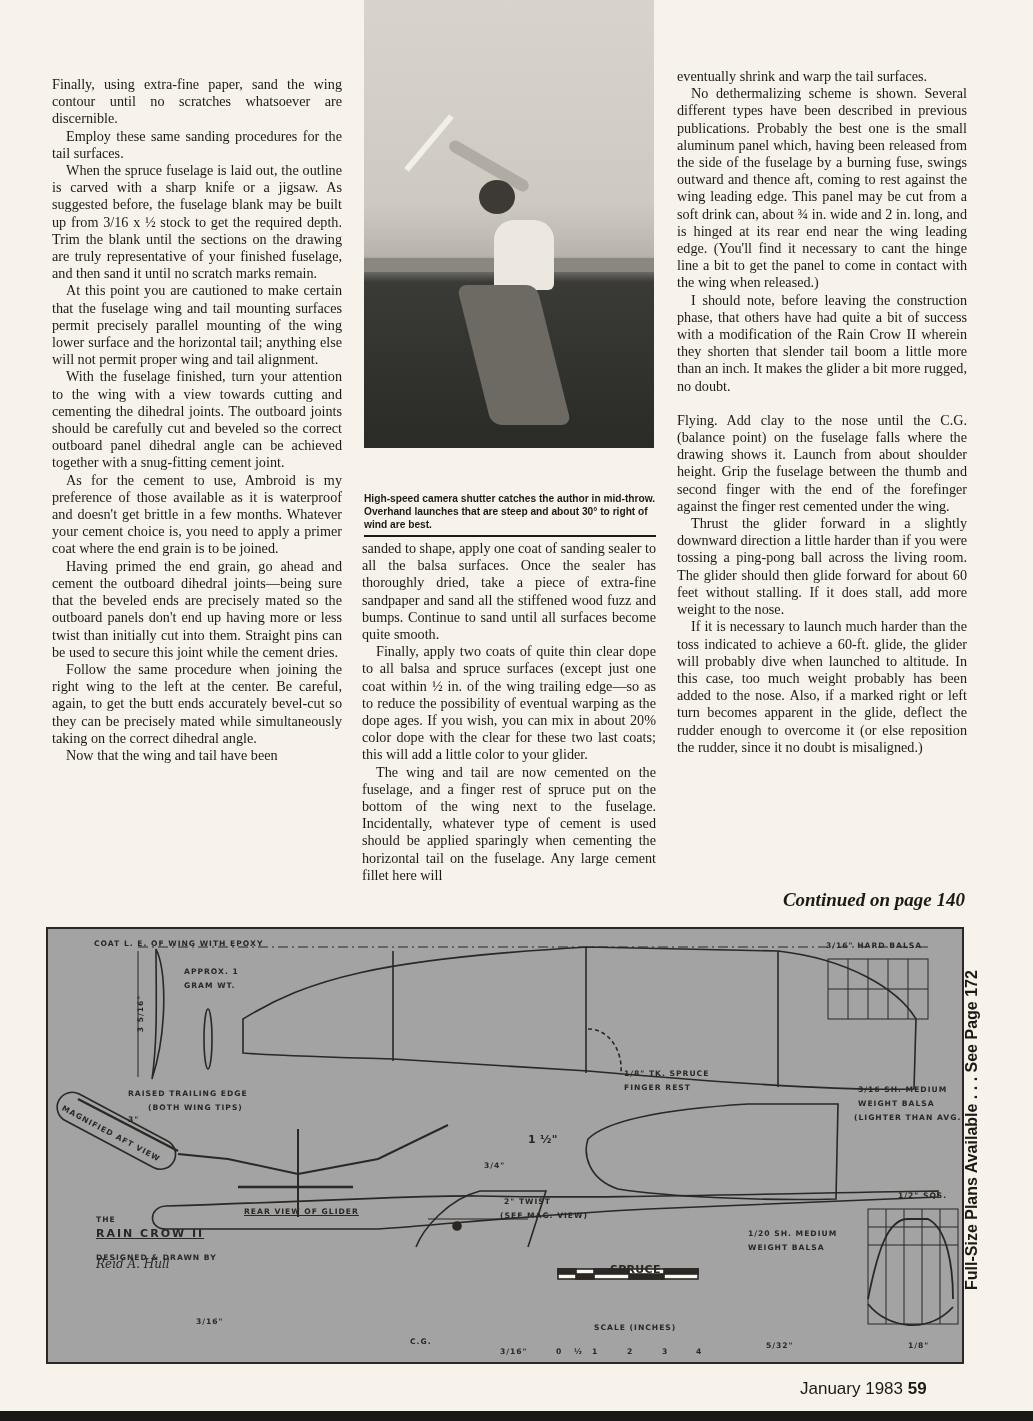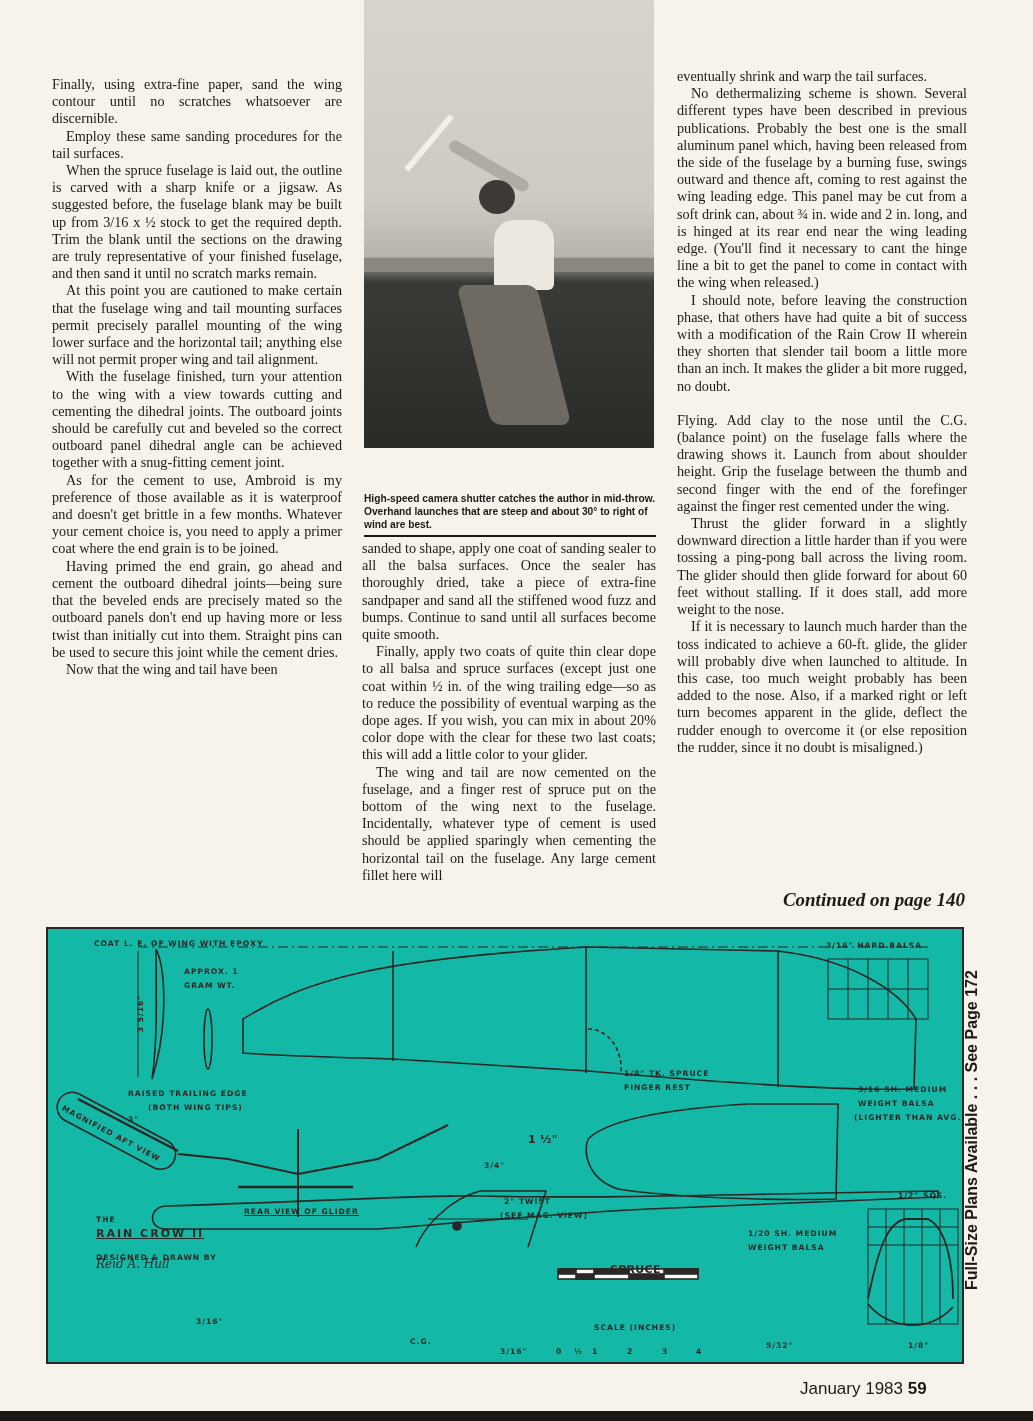--- a/index.html
+++ b/index.html
@@ -16,21 +16,21 @@
   .photo .buildings { position:absolute; left:0; top:258px; width:100%; height:14px; background:#8a8780; }
   .photo .person-body { position:absolute; left:130px; top:220px; width:60px; height:70px; background:#ece8e0; border-radius:20px 20px 6px 6px; }
   .photo .person-legs { position:absolute; left:110px; top:285px; width:80px; height:140px; background:#6d6a64; transform:skewX(14deg); border-radius:10px; }
   .photo .arm { position:absolute; left:80px; top:160px; width:90px; height:12px; background:#b0aba3; transform:rotate(30deg); border-radius:6px; }
   .photo .glider { position:absolute; left:30px; top:140px; width:70px; height:6px; background:#f2efe8; transform:rotate(-50deg); }
   .photo .head { position:absolute; left:115px; top:180px; width:36px; height:34px; background:#3d3a35; border-radius:50%; }
   .caption { position:absolute; left:364px; top:453px; width:292px; font-family:"Liberation Sans","DejaVu Sans",sans-serif;
              font-weight:bold; font-size:10.2px; line-height:13px; padding-bottom:4px; border-bottom:2px solid #1c1a17;margin-top:39px; }
   .continued { position:absolute; right:68px; top:889px; font-style:italic; font-weight:bold; font-size:19px; }
   .flying-head { font-weight:normal; }
-  .drawing { position:absolute; left:46px; top:927px; width:914px; height:433px; border:2px solid #2a2724; background:#14b8a6; }
+  .drawing { position:absolute; left:46px; top:927px; width:914px; height:433px; border:2px solid #2a2724; background:#a3a3a3; }
   .drawing svg { position:absolute; left:0; top:0; }
   .lbl { position:absolute; font-family:"DejaVu Sans","Liberation Sans",sans-serif; font-size:7.6px; font-weight:bold; letter-spacing:1px; color:#2a2724; white-space:nowrap; }
   .lbl.big { font-size:11px; letter-spacing:0.3px; }
   .sig { position:absolute; font-family:"DejaVu Serif",serif; font-style:italic; font-size:12px; color:#2a2724; }
   .side-banner { position:absolute; left:963px; top:1290px; transform:rotate(-90deg); transform-origin:0 0;
                  font-family:"Liberation Sans","DejaVu Sans",sans-serif; font-weight:bold; font-size:16px; color:#1c1a17; white-space:nowrap; }
   .footer { position:absolute; left:800px; top:1379px; font-family:"Liberation Sans","DejaVu Sans",sans-serif; font-size:17px; }
   .footer b { font-weight:bold; }
   .bottom-bar { position:absolute; left:0; top:1411px; width:1033px; height:10px; background:#1a1815; }
 </style>
@@ -38,20 +38,21 @@
 <body>
 
 <div id="col1" class="col">
     <p class="noindent">Finally, using extra-fine paper, sand the wing contour until no scratches whatsoever are discernible.</p>
     <p>Employ these same sanding procedures for the tail surfaces.</p>
     <p>When the spruce fuselage is laid out, the outline is carved with a sharp knife or a jigsaw. As suggested before, the fuselage blank may be built up from 3/16 x ½ stock to get the required depth. Trim the blank until the sections on the drawing are truly representative of your finished fuselage, and then sand it until no scratch marks remain.</p>
     <p>At this point you are cautioned to make certain that the fuselage wing and tail mounting surfaces permit precisely parallel mounting of the wing lower surface and the horizontal tail; anything else will not permit proper wing and tail alignment.</p>
     <p>With the fuselage finished, turn your attention to the wing with a view towards cutting and cementing the dihedral joints. The outboard joints should be carefully cut and beveled so the correct outboard panel dihedral angle can be achieved together with a snug-fitting cement joint.</p>
     <p>As for the cement to use, Ambroid is my preference of those available as it is waterproof and doesn't get brittle in a few months. Whatever your cement choice is, you need to apply a primer coat where the end grain is to be joined.</p>
     <p>Having primed the end grain, go ahead and cement the outboard dihedral joints—being sure that the beveled ends are precisely mated so the outboard panels don't end up having more or less twist than initially cut into them. Straight pins can be used to secure this joint while the cement dries.</p>
+    <p>Follow the same procedure when joining the right wing to the left at the center. Be careful, again, to get the butt ends accurately bevel-cut so they can be precisely mated while simultaneously taking on the correct dihedral angle.</p>
     <p>Now that the wing and tail have been</p>
   </div>
 
 <div class="photo">
   <div class="buildings"></div>
   <div class="glider"></div>
   <div class="arm"></div>
   <div class="head"></div>
   <div class="person-body"></div>
   <div class="person-legs"></div>

